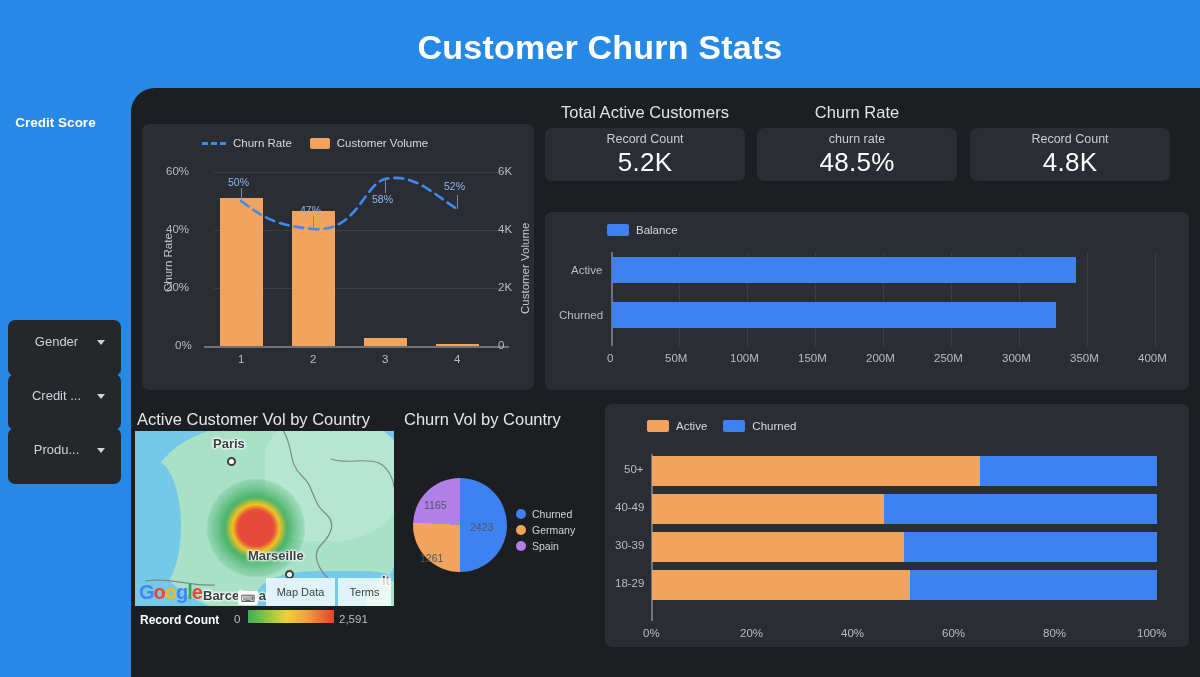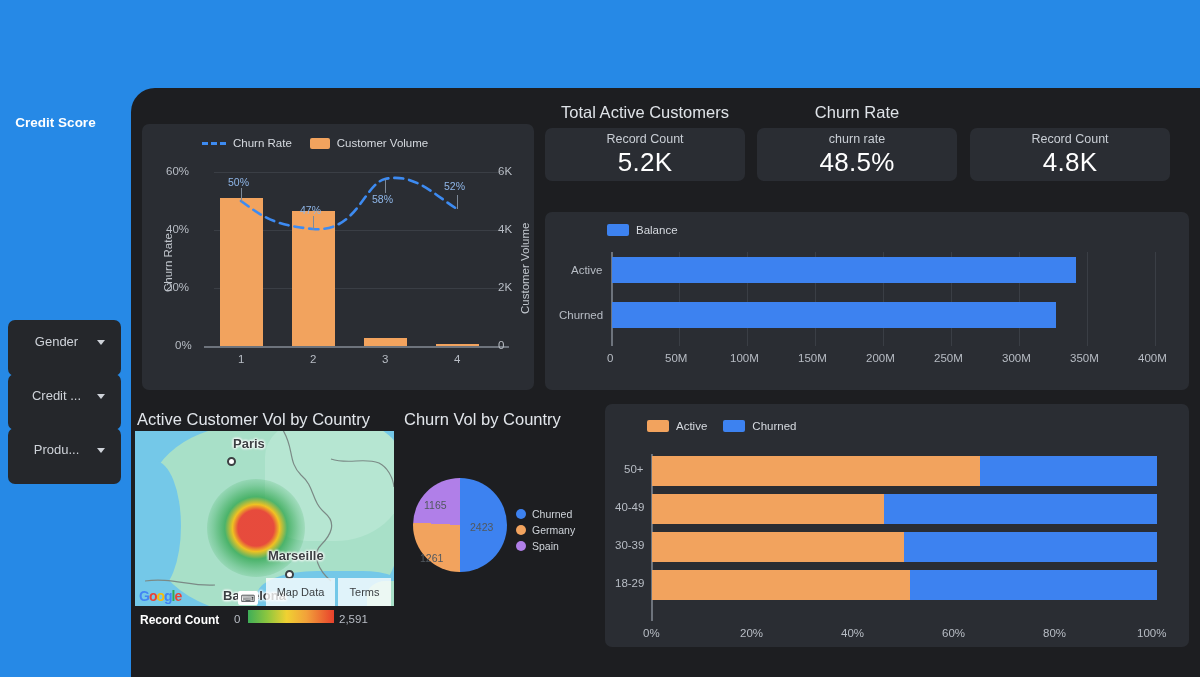--- a/index.html
+++ b/index.html
@@ -109,31 +109,31 @@
 
   
   .section-title { position: absolute; color: #e2e6eb; font-size: 16.5px; white-space: nowrap; }
   .mapbox {
     position: absolute; left: 4px; top: 343px; width: 259px; height: 175px;
     overflow: hidden; background: #6fc8e8;
   }
   .land { position: absolute; background: #a8e0c8; }
   .water { position: absolute; background: #74c8e8; }
   .mapcity { position: absolute; color: #3c4043; font-size: 13px; font-weight: bold;
-     text-shadow: 0 0 3px #fff, 0 0 3px #fff, 0 0 3px #fff, 0 0 3px #fff; white-space: nowrap; margin-left: 20px; }
+     text-shadow: 0 0 3px #fff, 0 0 3px #fff, 0 0 3px #fff, 0 0 3px #fff; white-space: nowrap; }
   .citydot { position: absolute; width: 9px; height: 9px; border-radius: 50%;
      border: 2px solid #3c4043; background: #ffffff; }
   .heat {
     position: absolute; border-radius: 50%;
     background: radial-gradient(circle,
       rgba(234,67,53,.95) 0%, rgba(234,67,53,.95) 26%,
       rgba(251,188,5,.85) 34%, rgba(52,168,83,.8) 45%,
       rgba(52,168,83,.35) 62%, rgba(52,168,83,0) 78%);
   }
-  .gwm { position: absolute; left: 4px; bottom: 2px; font-size: 14px; font-weight: bold; letter-spacing: -1px; }
+  .gwm { position: absolute; left: 4px; bottom: 2px; font-size: 20px; font-weight: bold; letter-spacing: -1px; }
   .gwm span:nth-child(1){color:#4285F4}.gwm span:nth-child(2){color:#EA4335}
   .gwm span:nth-child(3){color:#FBBC05}.gwm span:nth-child(4){color:#4285F4}
   .gwm span:nth-child(5){color:#34A853}.gwm span:nth-child(6){color:#EA4335}
   .mapctl {
     position: absolute; bottom: 0; height: 28px; background: rgba(255,255,255,.78);
     color: #3c4043; font-size: 11px; display: flex; align-items: center; justify-content: center;
   }
   .kbd {
     position: absolute; bottom: 1px; left: 103px; width: 20px; height: 14px;
     background: #ffffff; border-radius: 2px; display: flex; align-items: center; justify-content: center;
@@ -152,20 +152,23 @@
 
   
   .stacked { left: 474px; top: 316px; width: 584px; height: 243px; }
   .seg { position: absolute; }
 </style>
 </head>
 <body>
 
 <div id="root">
 
+  <div class="header">
+    <div class="header-title">Customer Churn Stats</div>
+  </div>
 
   <div class="rail">
     <div class="rail-title">Credit Score</div>
 
 
     <div class="filter-card dd dd-1">
       <div class="dd-label">Gender</div>
       <div class="dd-caret"></div>
     </div>
     <div class="filter-card dd dd-2">

